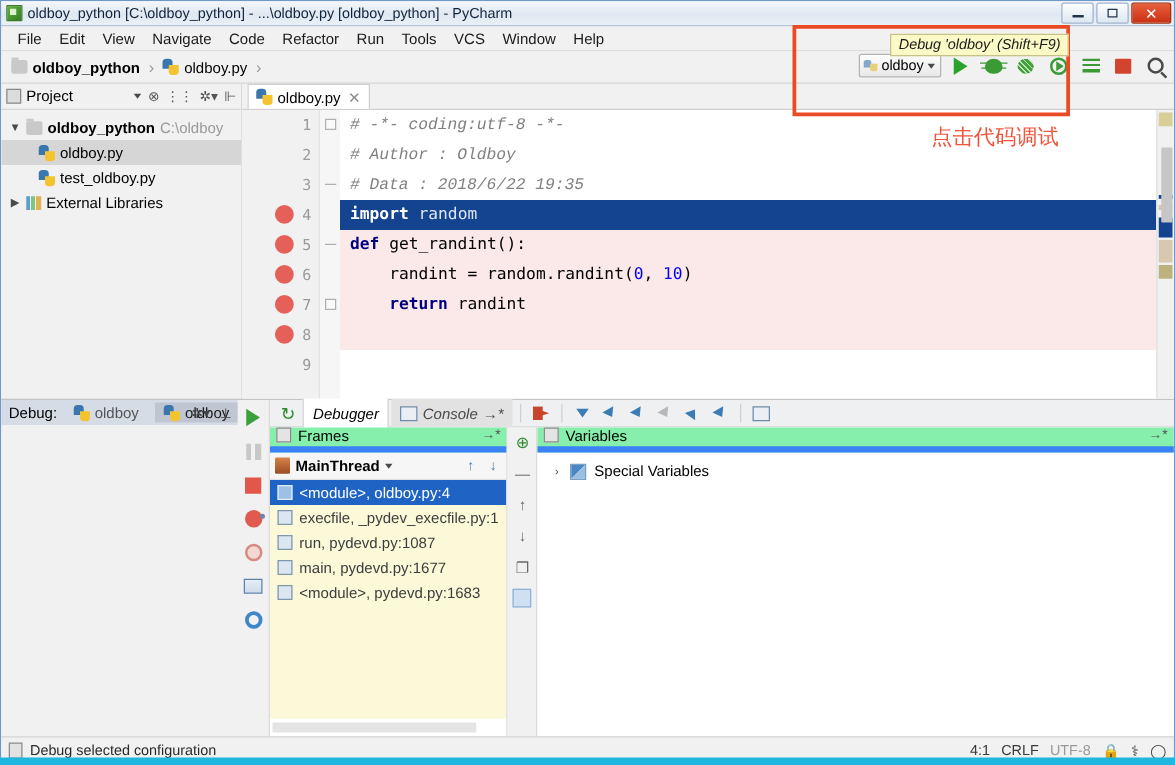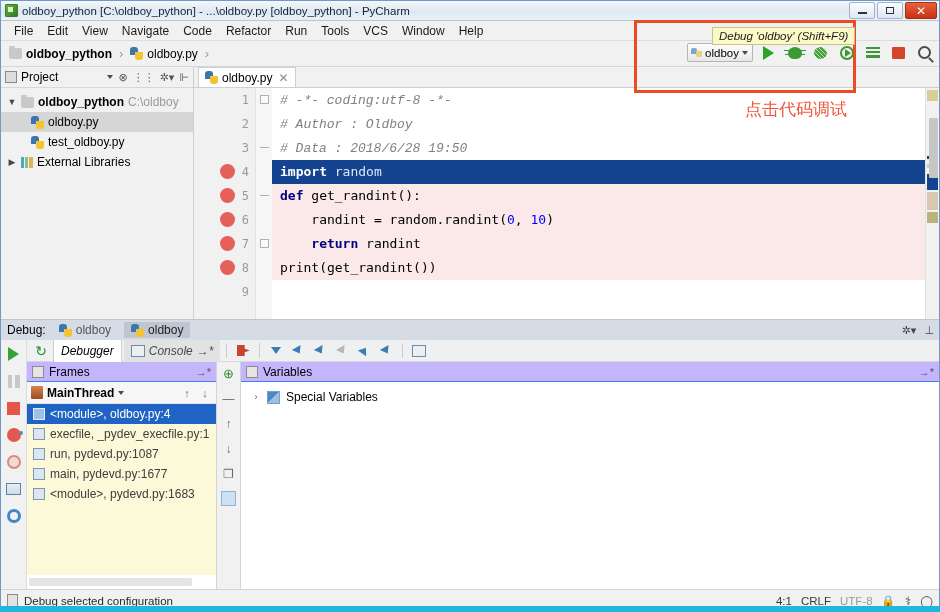--- a/index.html
+++ b/index.html
@@ -123,21 +123,21 @@
   .fold-mark { position:absolute; left:4px; width:9px; height:9px;
     border:1px solid #b0b0b0; background:#fafafa; }
   .fold-mark.line { border:none; background:none; }
   .fold-mark.line::after{content:"";position:absolute;left:0;top:4px;width:9px;height:1px;background:#b0b0b0;}
 
   .right-rail { width:14px; flex:0 0 14px; background:#f1f1f1; border-left:1px solid #e0e0e0; position:relative;}
   .rail-mark { position:absolute; left:1px; width:11px; }
   .vscroll { position:absolute; right:1px; top:30px; width:9px; height:60px; background:#c6c6c6; border-radius:1px;}
 
   
-  .debugwin { flex:0 0 270px; display:flex; flex-direction:column; background:#f1f1f1; border-top:1px solid #c4c4c4;}
+  .debugwin { flex:0 0 270px; display:flex; flex-direction:row; background:#f1f1f1; border-top:1px solid #c4c4c4;}
   .dw-head { height:20px; flex:0 0 20px; display:flex; align-items:center; gap:6px;
     padding-left:6px; background:#d6dce6; font-size:12px; position:relative;}
   .dtab { display:flex; align-items:center; gap:4px; padding:1px 7px; font-size:12px; color:#555;}
   .dtab.active { background:#bfc6d2; color:#1d1d1d;}
   .dw-head-right{ position:absolute; right:5px; display:flex; gap:8px; align-items:center; color:#444; font-size:11px;}
 
   .dw-body { flex:1 1 auto; display:flex; min-height:0; background:#f1f1f1;}
   .dleft-rail { width:26px; flex:0 0 26px; display:flex; flex-direction:column;
     align-items:center; gap:11px; padding-top:6px; background:#f1f1f1; border-right:1px solid #dcdcdc;}
   .drail-ic{ width:16px;height:16px; display:flex;align-items:center;justify-content:center;}
@@ -161,22 +161,22 @@
   .arr { width:0;height:0; }
   .a-down{border-left:5px solid transparent;border-right:5px solid transparent;border-top:7px solid #3b7cb5;}
   .a-dr{border-left:5px solid transparent;border-right:5px solid transparent;border-top:7px solid #3b7cb5;transform:rotate(-30deg);}
   .a-ur{border-left:5px solid transparent;border-right:5px solid transparent;border-bottom:7px solid #3b7cb5;transform:rotate(35deg);}
   .a-grey{border-left:5px solid transparent;border-right:5px solid transparent;border-top:7px solid #b8b8b8;transform:rotate(-30deg);}
   .ic-red-run{width:13px;height:11px;background:#c8442b;clip-path:polygon(0 0,60% 0,60% 35%,100% 50%,60% 65%,60% 100%,0 100%);}
   .ic-calc{width:14px;height:12px;border:1px solid #6f8ba8;background:#e9eff5;}
 
   .panels { flex:1 1 auto; display:flex; min-height:0;}
   .panel-frames { width:190px; flex:0 0 190px; display:flex; flex-direction:column; border-right:1px solid #d4d4d4; background:#fff;}
-  .panel-head { height:20px; flex:0 0 20px; display:flex; align-items:center; gap:5px;
-    padding:0 5px; background:#c4b5fd; border-bottom:1px solid #3b82f6; font-size:12px; position:relative;}
+  .panel-head { height:20px; flex:0 0 20px; display:flex; gap:5px;
+    padding:0 5px; background:#86efac; border-bottom:5px solid #3b82f6; font-size:12px; position:relative;}
   .ph-ico{width:12px;height:12px;border:1px solid #8b8b8b;background:#e4e4e4;}
   .ph-right{ position:absolute; right:5px; color:#555; font-size:11px;}
   .thread-bar { height:22px; flex:0 0 22px; display:flex; align-items:center; gap:4px; padding:0 4px;
     background:#f6f6f6; border-bottom:1px solid #e2e2e2;}
   .thread-sel { display:flex; align-items:center; gap:4px; font-size:12px; flex:1 1 auto;}
   .thr-ico{width:12px;height:13px;background:linear-gradient(#d7834a,#9a4d22);border-radius:1px;}
   .up-dn { color:#3b7cb5; font-size:11px; width:14px; text-align:center;}
   .frames-list { flex:1 1 auto; background:#fbf9d8; overflow:hidden; position:relative;}
   .frame { height:20px; display:flex; align-items:center; gap:5px; padding-left:6px;
     font-size:12px; color:#3d3d3d; white-space:nowrap;}
@@ -349,28 +349,27 @@
           <div class="fold-mark line" style="top:55px"></div>
           <div class="fold-mark line" style="top:103px"></div>
           <div class="fold-mark" style="top:151px"></div>
         </div>
 
         <div class="codelines">
           <div class="bg-pink" style="top:96px;height:96px"></div>
 
           <div class="cline" style="top:0px"><span class="cmt"># -*- coding:utf-8 -*-</span></div>
           <div class="cline" style="top:24px"><span class="cmt"># Author : Oldboy</span></div>
-          <div class="cline" style="top:48px"><span class="cmt"># Data : 2018/6/28 19:50</span></div>
+          <div class="cline" style="top:48px"><span class="cmt"># Data : 2018/6/22 19:35</span></div>
 
           <div class="cline" style="top:96px"><span class="kw">def</span> get_randint():</div>
 
           <div class="cline hl-cur" style="top:72px"><span class="kw">import</span><span class="plain"> random</span></div>
           <div class="cline" style="top:120px">    randint = random.randint(<span class="num">0</span>, <span class="num">10</span>)</div>
           <div class="cline" style="top:144px">    <span class="kw">return</span> randint</div>
-          <div class="cline" style="top:168px">print(get_randint())</div>
           <div class="cline" style="top:192px"></div>
         </div>
 
         <div class="right-rail">
           <div class="rail-mark" style="top:2px;height:11px;background:#d8cf96;"></div>
           <div class="rail-mark" style="top:68px;height:3px;background:#14438f;"></div>
           <div class="rail-mark" style="top:76px;height:4px;background:#d8c8b0;"></div>
           <div class="rail-mark" style="top:86px;height:16px;background:#14438f;"></div>
           <div class="rail-mark" style="top:104px;height:18px;background:#d8c8b0;"></div>
           <div class="rail-mark" style="top:124px;height:11px;background:#bdb27e;"></div>

